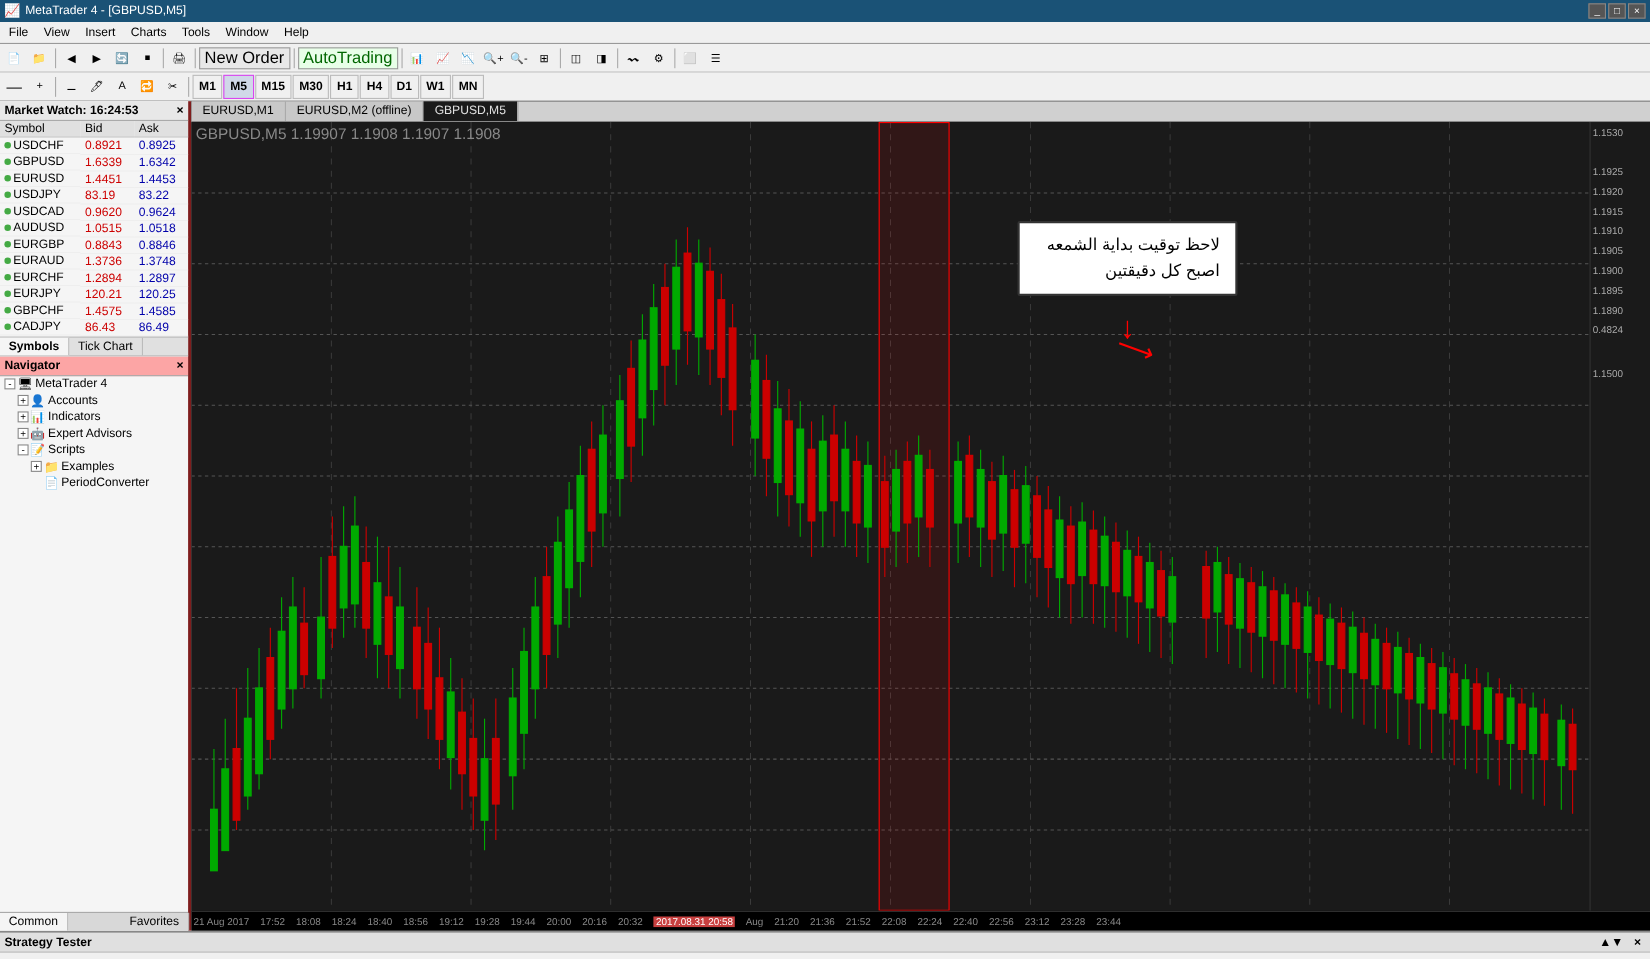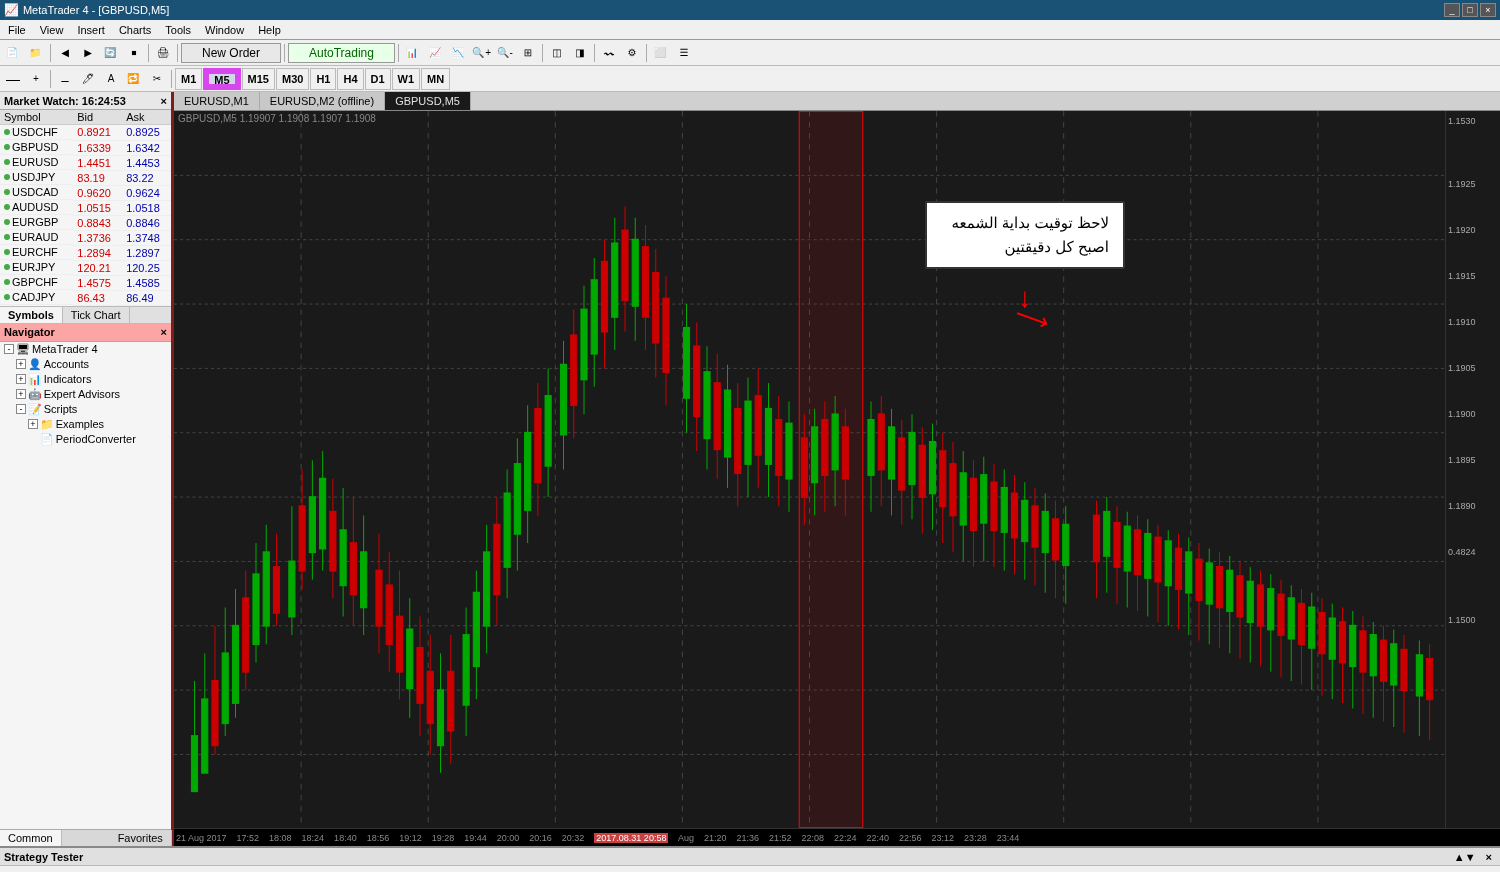--- a/index.html
+++ b/index.html
@@ -12,23 +12,23 @@
     #title-bar .controls span { width: 16px; height: 14px; background: #555; display: inline-flex; align-items: center; justify-content: center; font-size: 9px; cursor: pointer; border: 1px solid #888; }
 
     
     #menu-bar { background: #f0f0f0; height: 20px; display: flex; align-items: center; border-bottom: 1px solid #999; padding: 0 2px; gap: 2px; }
     #menu-bar span { padding: 1px 6px; cursor: pointer; font-size: 11px; }
 
     
     .toolbar { background: #f0f0f0; border-bottom: 1px solid #bbb; height: 26px; display: flex; align-items: center; padding: 0 2px; gap: 1px; }
     .toolbar-btn { width: 22px; height: 22px; background: #f0f0f0; border: 1px solid transparent; cursor: pointer; display: flex; align-items: center; justify-content: center; font-size: 10px; }
     .toolbar-sep { width: 1px; height: 18px; background: #aaa; margin: 0 2px; }
-    .toolbar-label { font-size: 12px; padding: 0 20px; background: #fff; border: 1px solid #999; height: 20px; display: flex; align-items: center; min-width: 80px; cursor: pointer; }
+    .toolbar-label { font-size: 15px; padding: 0 4px; background: #fff; border: 1px solid #999; height: 20px; display: flex; align-items: center; min-width: 80px; cursor: pointer; }
     .timeframe-btn { padding: 0 5px; height: 22px; background: #f0f0f0; border: 1px solid #bbb; cursor: pointer; font-size: 11px; font-weight: bold; }
-    .timeframe-btn.active { background: #d0d8e8; border: 6px solid #d946ef; }
+    .timeframe-btn.active { background: #d0d8e8; border: 1px solid #d946ef; }
 
     
     #main { display: flex; height: calc(872px - 20px - 20px - 26px - 26px - 26px); }
 
     
     #left-panel { width: 174px; background: #f5f5f5; border-right: 3px solid #7f1d1d; display: flex; flex-direction: column; flex-shrink: 0; }
 
     
     #market-watch { flex: 0 0 auto; }
     #market-watch-header { background: #e8e8e8; border-bottom: 1px solid #aaa; height: 18px; display: flex; align-items: center; padding: 0 4px; font-size: 11px; font-weight: bold; justify-content: space-between; }
@@ -54,27 +54,27 @@
     .indent1 { padding-left: 4px; }
     .indent2 { padding-left: 16px; }
     .indent3 { padding-left: 28px; }
 
     
     #chart-area { flex: 1; display: flex; flex-direction: column; background: #1a1a1a; overflow: hidden; }
     #chart-tabs { display: flex; background: #d0d0d0; border-bottom: 1px solid #888; }
     .chart-tab { padding: 3px 10px; font-size: 11px; cursor: pointer; border-right: 1px solid #aaa; background: #c8c8c8; }
     .chart-tab.active { background: #1a1a1a; color: #e0e0e0; }
     #chart-container { flex: 1; position: relative; background: #1a1a1a; overflow: hidden; }
-    #chart-info { position: absolute; top: 2px; left: 4px; color: #888; font-size: 10px; z-index: 10; }
+    #chart-info { position: absolute; top: 2px; left: 4px; color: #888; font-size: 14px; z-index: 10; }
 
     
     #candlestick-svg { width: 100%; height: 100%; }
 
     
-    #price-axis { width: 55px; background: #1a1a1a; border-left: 1px solid #333; display: flex; flex-direction: column; position: relative; gap: 28px; }
+    #price-axis { width: 55px; background: #1a1a1a; border-left: 1px solid #333; display: flex; flex-direction: column; position: relative; }
     #chart-and-axis { display: flex; flex: 1; overflow: hidden; }
 
     
     #time-axis { height: 18px; background: #000000; border-top: 1px solid #333; color: #888; font-size: 9px; display: flex; align-items: center; padding: 0 2px; overflow: hidden; }
 
     
     .annotation-box { position: absolute; background: white; border: 2px solid #333; padding: 8px 14px; font-size: 14px; text-align: right; direction: rtl; z-index: 20; border-radius: 2px; }
 
     
     #strategy-tester { height: 235px; background: #f0f0f0; border-top: 2px solid #888; display: flex; flex-direction: column; }

